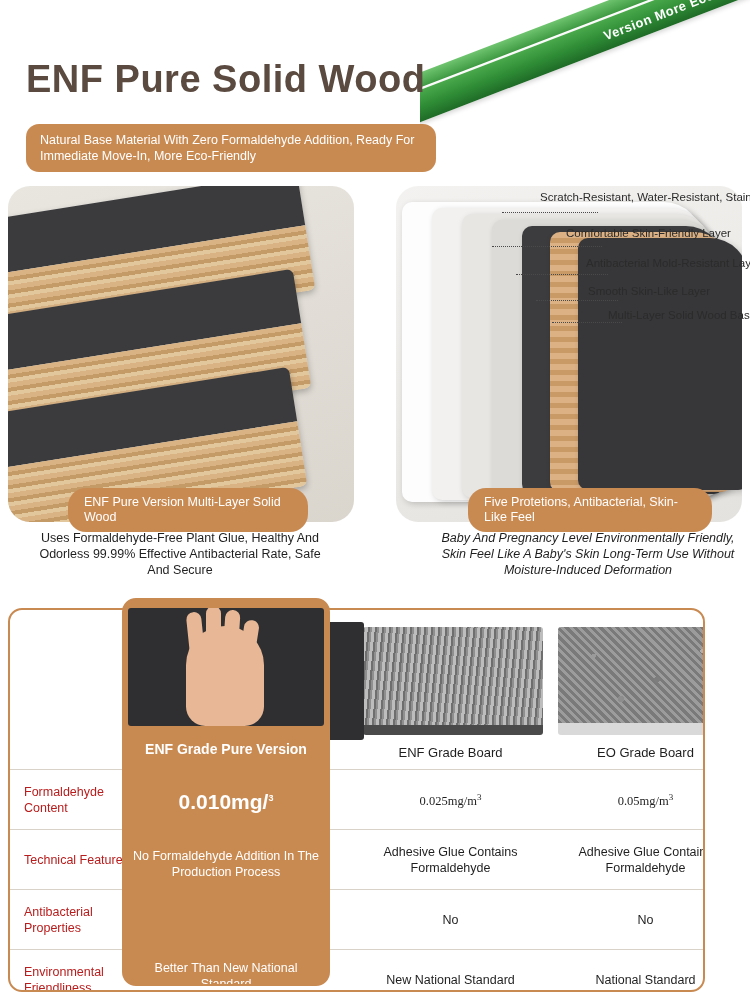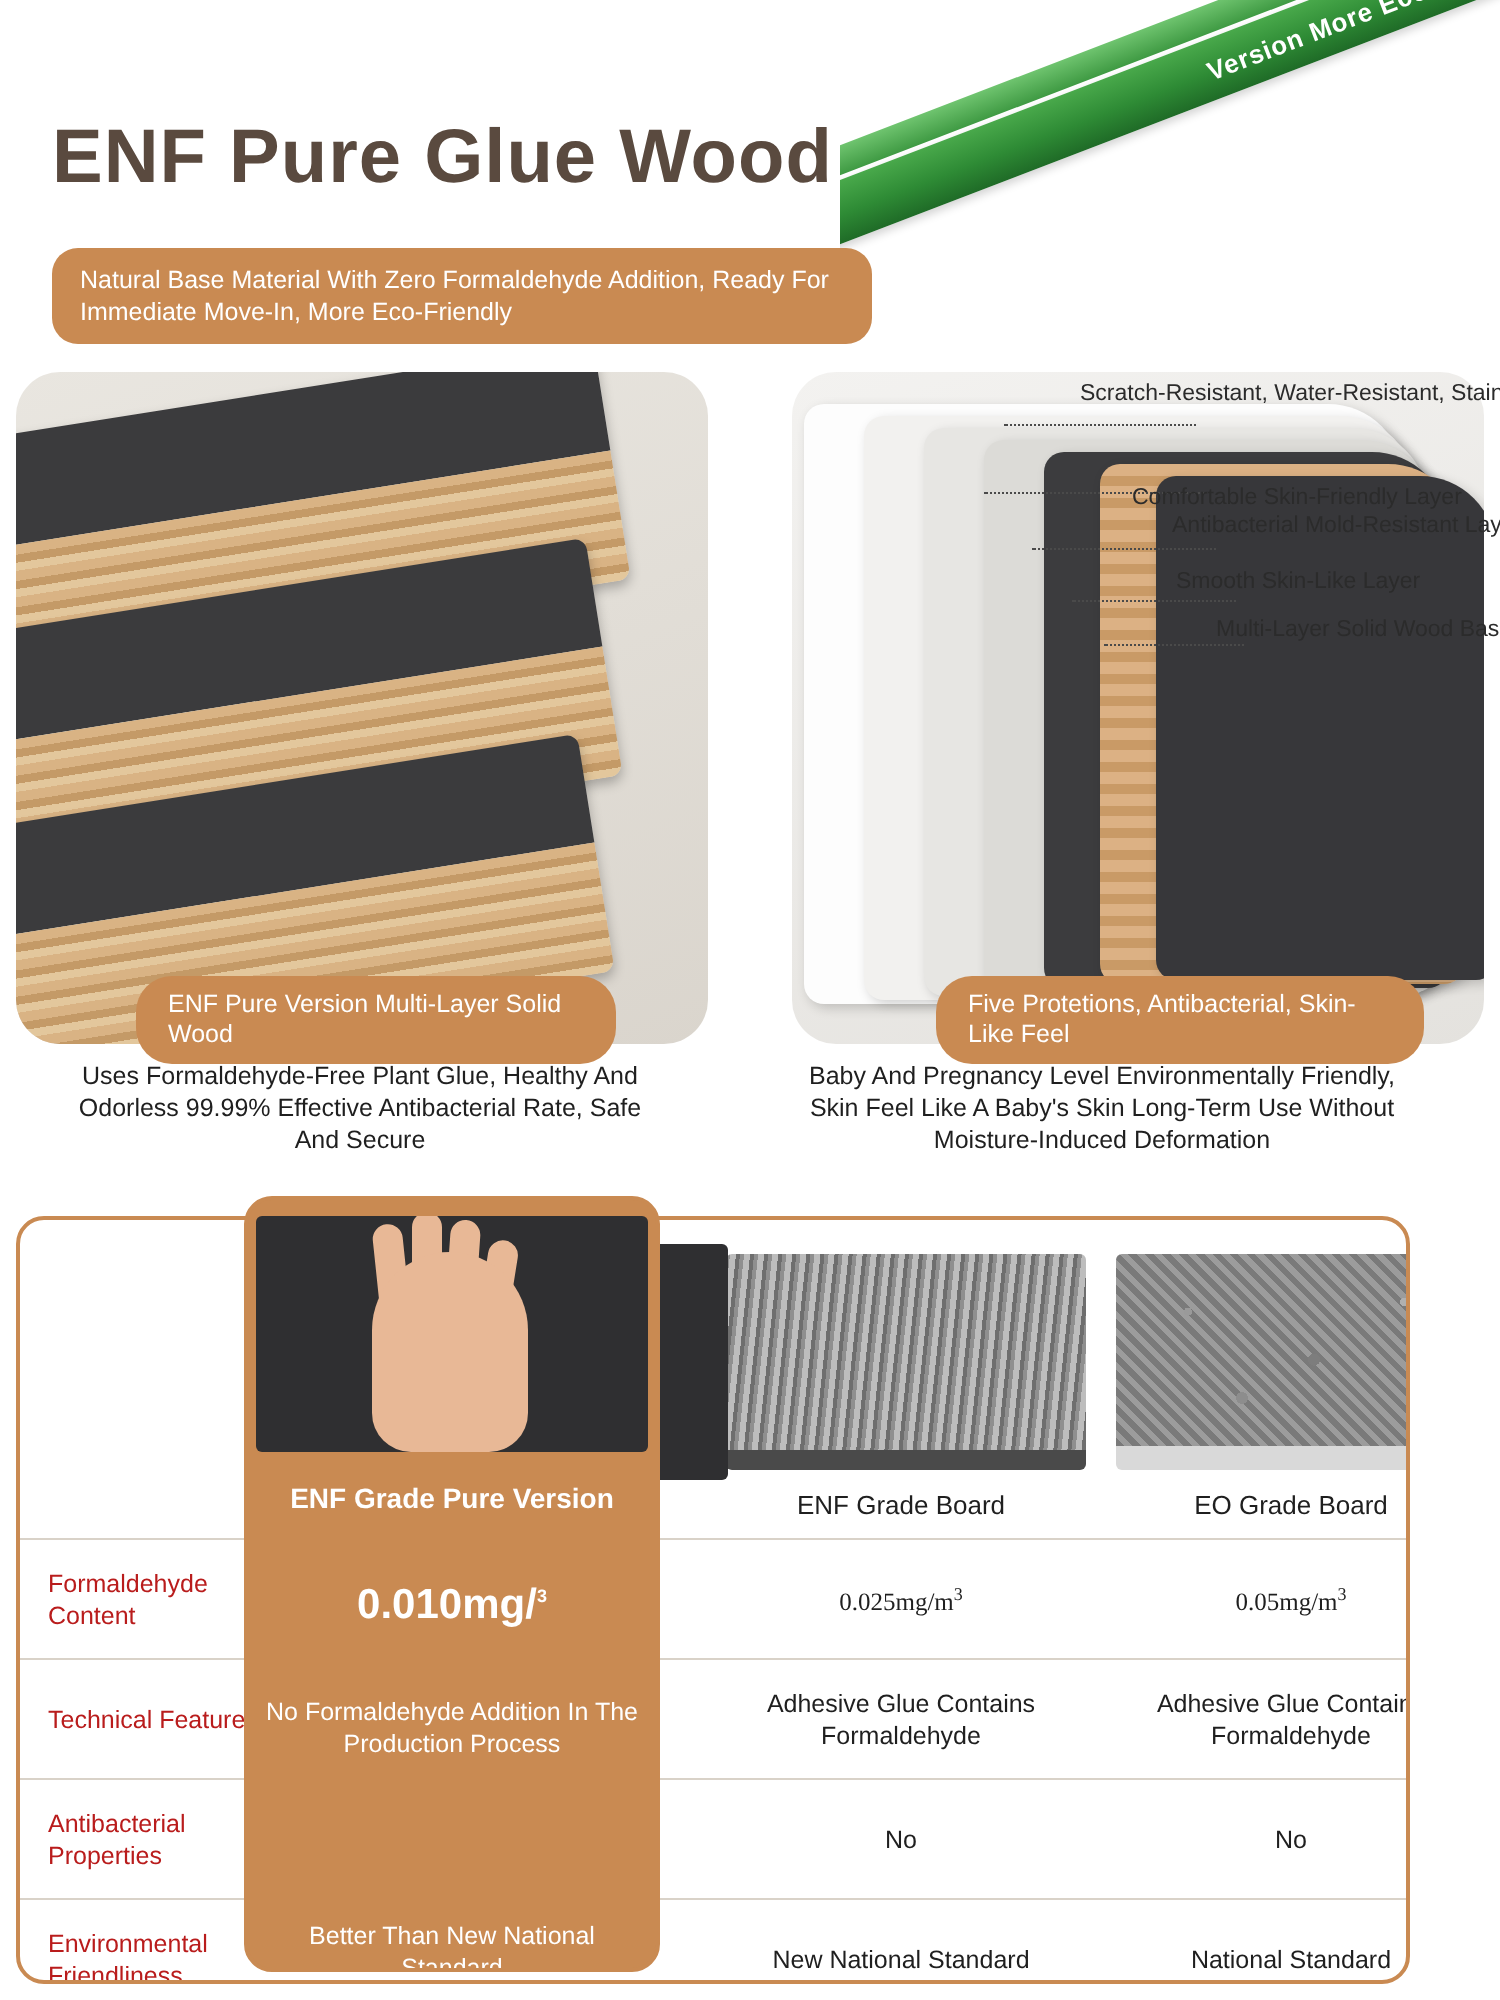--- a/index.html
+++ b/index.html
@@ -146,21 +146,21 @@
   .cap-right { top: 488px; left: 468px; width: 244px; }
 
   .cap-desc {
     position: absolute;
     font-size: 12.5px;
     line-height: 16px;
     color: #1f1f1f;
     text-align: center;
   }
   .desc-left  { top: 530px; left: 30px;  width: 300px; }
-  .desc-right { top: 530px; left: 396px; width: 310px; }
+  .desc-right { top: 530px; left: 433px; width: 310px; font-style: italic; }
 
   
   .table-card {
     position: absolute;
     top: 608px; left: 8px;
     width: 697px; height: 384px;
     border: 2px solid #c98a52;
     border-radius: 14px;
     background: #ffffff;
     overflow: hidden;
@@ -266,21 +266,21 @@
 </style>
 </head>
 <body>
 
 <div class="ribbon-wrap">
   <div class="ribbon-top"></div>
   <div class="ribbon"></div>
   <div class="ribbon-text">Version More Eco-Friendly</div>
 </div>
 
-<div class="headline">ENF Pure Glue Wood</div>
+<div class="headline">ENF Pure Solid Wood</div>
 <div class="subtitle-pill">Natural Base Material With Zero Formaldehyde Addition, Ready For Immediate Move-In, More Eco-Friendly</div>
 
 <div class="panel panel-left">
   <div class="board b1">
       <div class="top"></div>
       <div class="ply"></div>
     </div>
   <div class="board b2">
       <div class="top"></div>
       <div class="ply"></div>
@@ -299,21 +299,21 @@
   <div class="sheet s5"></div>
   <div class="sheet s6"></div>
   <div class="sheet s7"></div>
 </div>
 
 <div class="callouts">
   <div class="co-dots" style="left:106px; top:26px; width:96px;"></div>
   <div class="co-label" style="left:144px; top:4px;">Scratch-Resistant, Water-Resistant, Stain-Resistant Layer</div>
 
   <div class="co-dots" style="left:96px; top:60px; width:110px;"></div>
-  <div class="co-label" style="left:170px; top:40px;margin-top:16px;">Comfortable Skin-Friendly Layer</div>
+  <div class="co-label" style="left:170px; top:40px;">Comfortable Skin-Friendly Layer</div>
 
   <div class="co-dots" style="left:120px; top:88px; width:92px;"></div>
   <div class="co-label" style="left:190px; top:70px;">Antibacterial Mold-Resistant Layer</div>
 
   <div class="co-dots" style="left:140px; top:114px; width:82px;"></div>
   <div class="co-label" style="left:192px; top:98px;">Smooth Skin-Like Layer</div>
 
   <div class="co-dots" style="left:156px; top:136px; width:70px;"></div>
   <div class="co-label" style="left:212px; top:122px;">Multi-Layer Solid Wood Base Material</div>
 </div>

